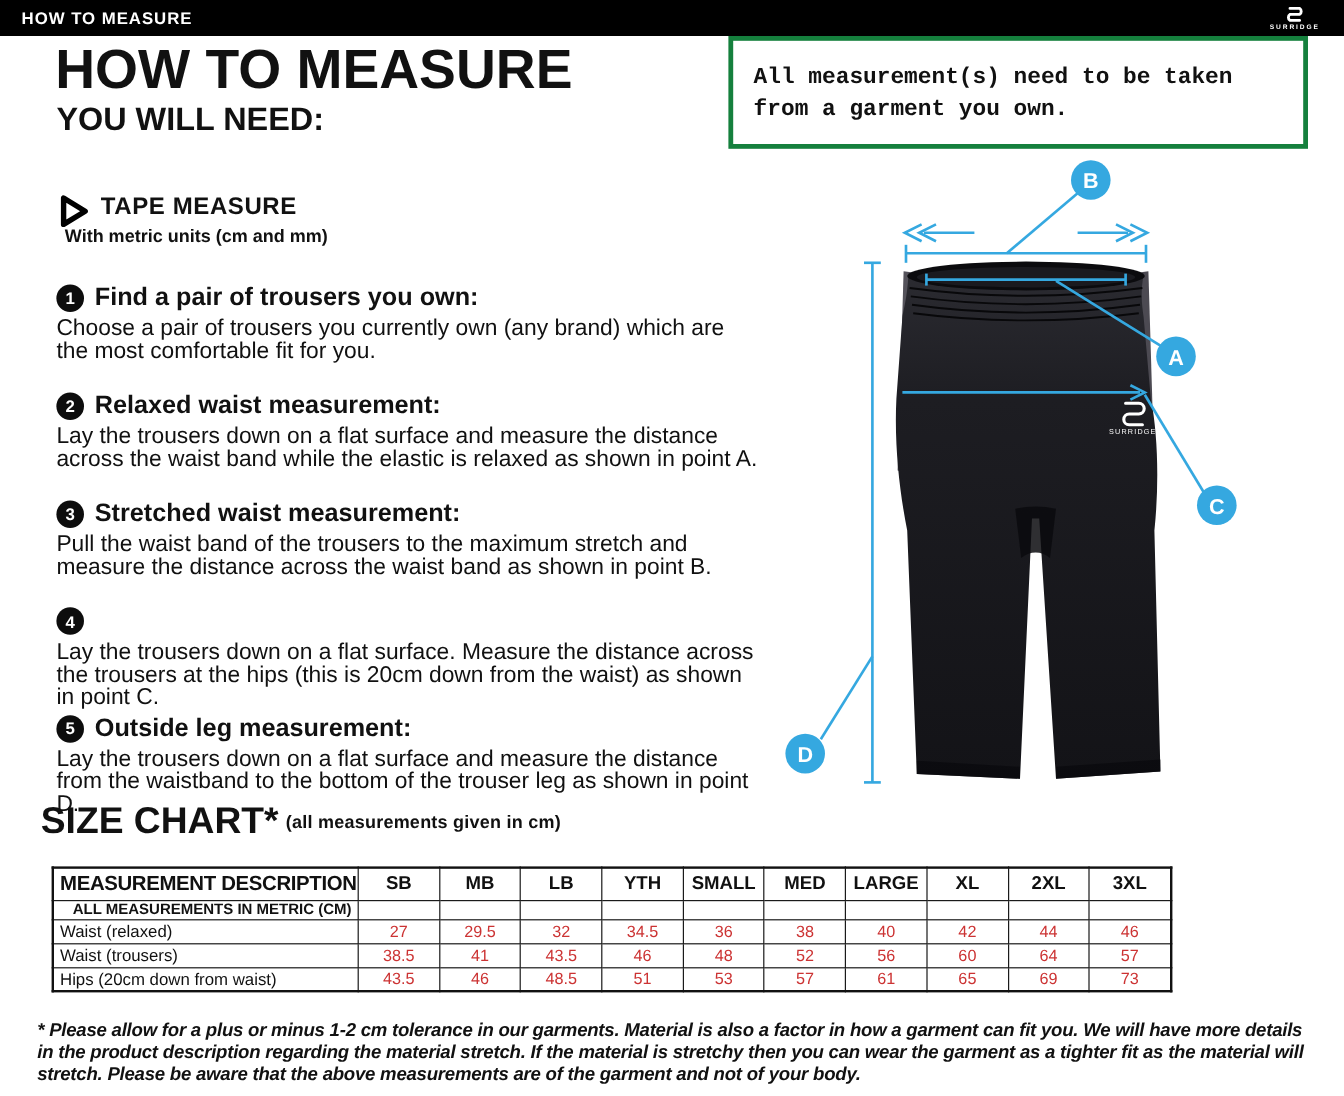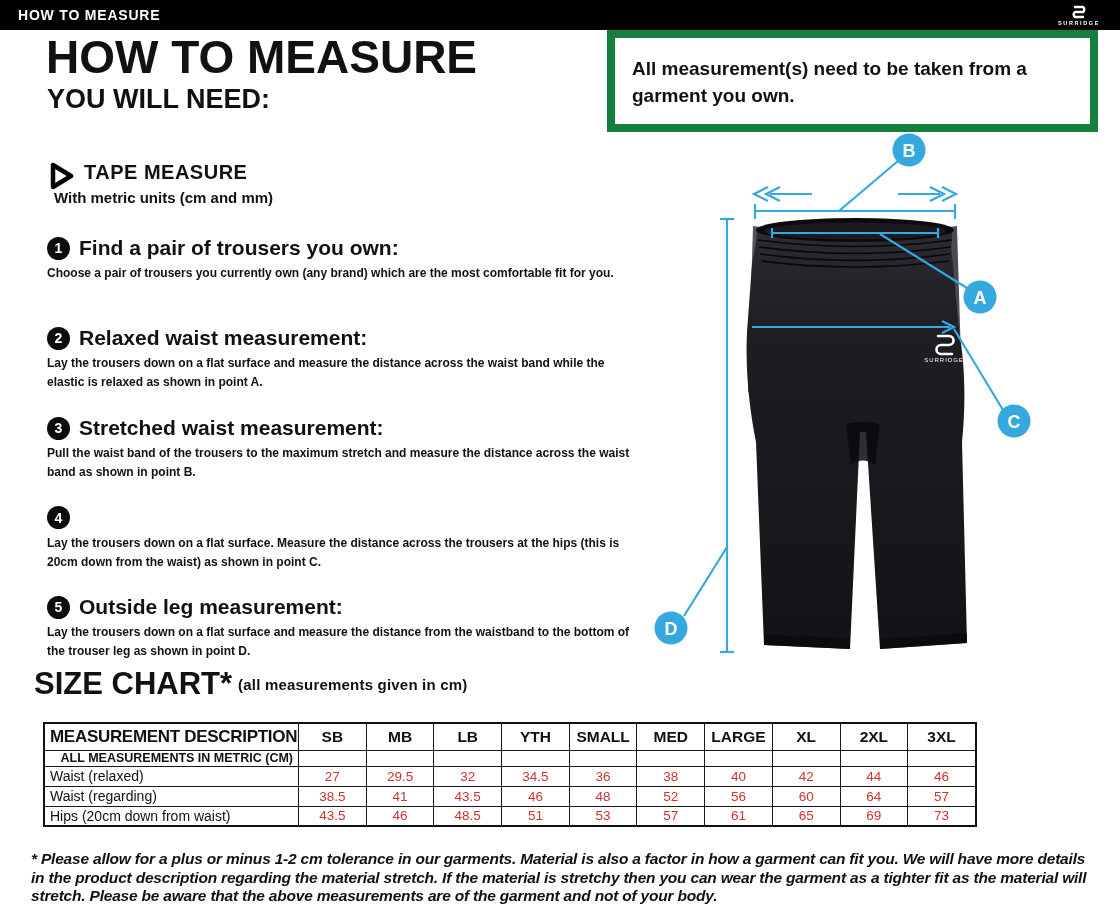--- a/index.html
+++ b/index.html
@@ -15,32 +15,32 @@
   .topbar{left:0;top:0;width:1120px;height:30px;background:#000;color:#fff;}
   .topbar-title{left:18px;top:0;height:30px;line-height:30px;font-size:14px;font-weight:bold;letter-spacing:.8px;color:#fff;}
   .brand{right:8px;top:1px;width:66px;height:28px;display:flex;flex-direction:column;align-items:center;justify-content:center;color:#fff;}
   .brand-text{font-size:5.5px;font-weight:bold;letter-spacing:1.6px;margin-top:1px;}
 
   
   .h1{left:46px;top:30px;font-size:46px;font-weight:800;letter-spacing:0px;white-space:nowrap;}
   .h2{left:47px;top:84px;font-size:27px;font-weight:800;white-space:nowrap;}
 
   
-  .notice{left:607px;top:30px;width:441px;height:69px;border:8px solid #15803d;padding:17px 17px 0 17px;}
+  .notice{left:607px;top:30px;width:441px;height:69px;border:4px solid #15803d;padding:17px 17px 0 17px;font-family:Liberation Mono, monospace;}
   .notice-text{font-size:19px;font-weight:bold;line-height:27px;}
 
   
   .tape-icon{left:50px;top:162px;}
   .tape-head{left:84px;top:161px;font-size:20px;font-weight:800;letter-spacing:.5px;}
   .tape-sub{left:54px;top:189px;font-size:15px;font-weight:bold;}
 
   
   .step-head{display:flex;align-items:center;gap:9px;font-size:21px;font-weight:800;white-space:nowrap;}
   .badge{width:23px;height:23px;border-radius:50%;background:#0d0d0d;color:#fff;display:flex;align-items:center;justify-content:center;font-size:14px;font-weight:bold;flex:0 0 auto;}
-  .step-body{font-size:12px;font-weight:bold;line-height:19px;width:588px;}
+  .step-body{font-size:19px;font-weight:normal;line-height:19px;width:588px;}
 
   
   .sc-title{left:34px;top:666px;font-size:31px;font-weight:800;white-space:nowrap;}
   .sc-sub{font-size:15px;font-weight:bold;letter-spacing:.2px;position:relative;top:-4px;margin-left:6px;}
   table.size-chart{left:43px;top:722px;position:absolute;border-collapse:collapse;table-layout:fixed;width:810px;border:2px solid #111;}
   table.size-chart th,table.size-chart td{border:1.5px solid #1a1a1a;padding:0 5px;overflow:hidden;white-space:nowrap;}
   tr.hd{height:27px;}
   tr.hd th{font-size:15.5px;font-weight:bold;text-align:center;}
   tr.hd th.desc{font-size:17px;text-align:left;letter-spacing:-.3px;}
   tr.metric{height:16px;}
@@ -238,21 +238,21 @@
         <td class="val">32</td>
         <td class="val">34.5</td>
         <td class="val">36</td>
         <td class="val">38</td>
         <td class="val">40</td>
         <td class="val">42</td>
         <td class="val">44</td>
         <td class="val">46</td>
       </tr>
       <tr class="data">
-        <td class="lab">Waist (regarding)</td>
+        <td class="lab">Waist (trousers)</td>
         <td class="val">38.5</td>
         <td class="val">41</td>
         <td class="val">43.5</td>
         <td class="val">46</td>
         <td class="val">48</td>
         <td class="val">52</td>
         <td class="val">56</td>
         <td class="val">60</td>
         <td class="val">64</td>
         <td class="val">57</td>

